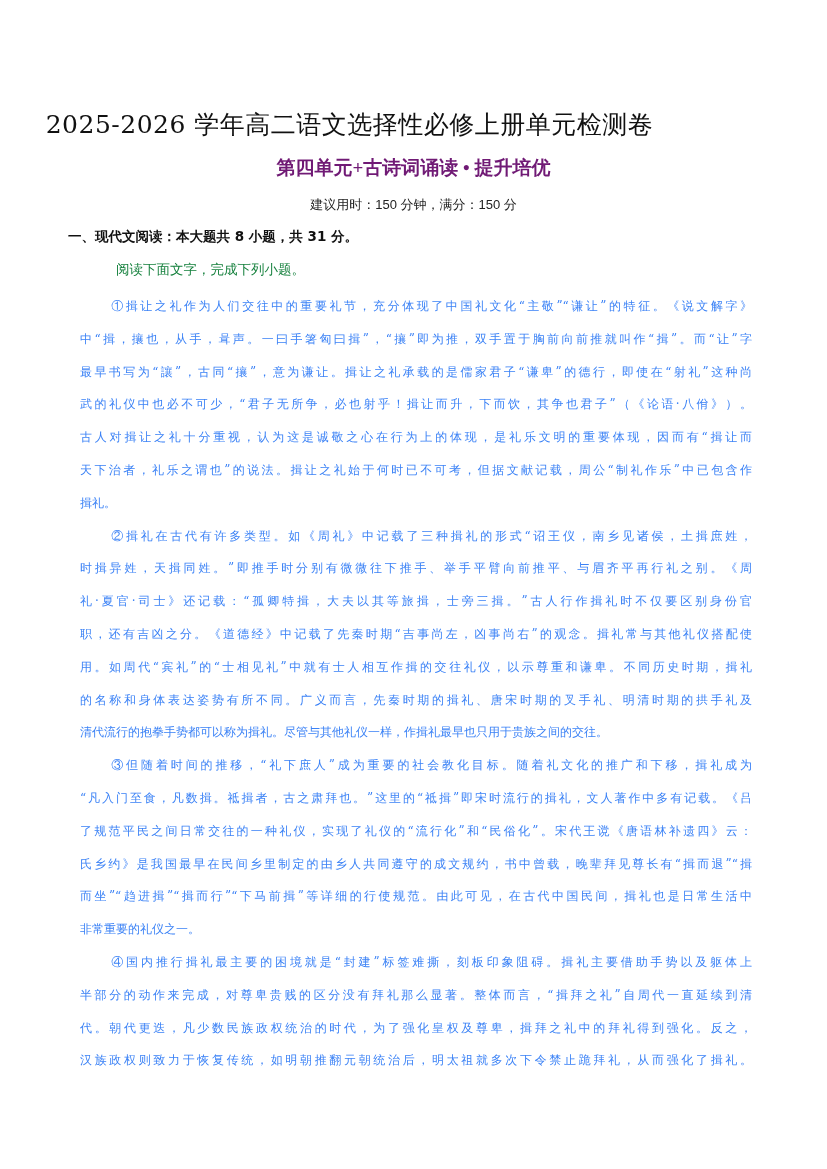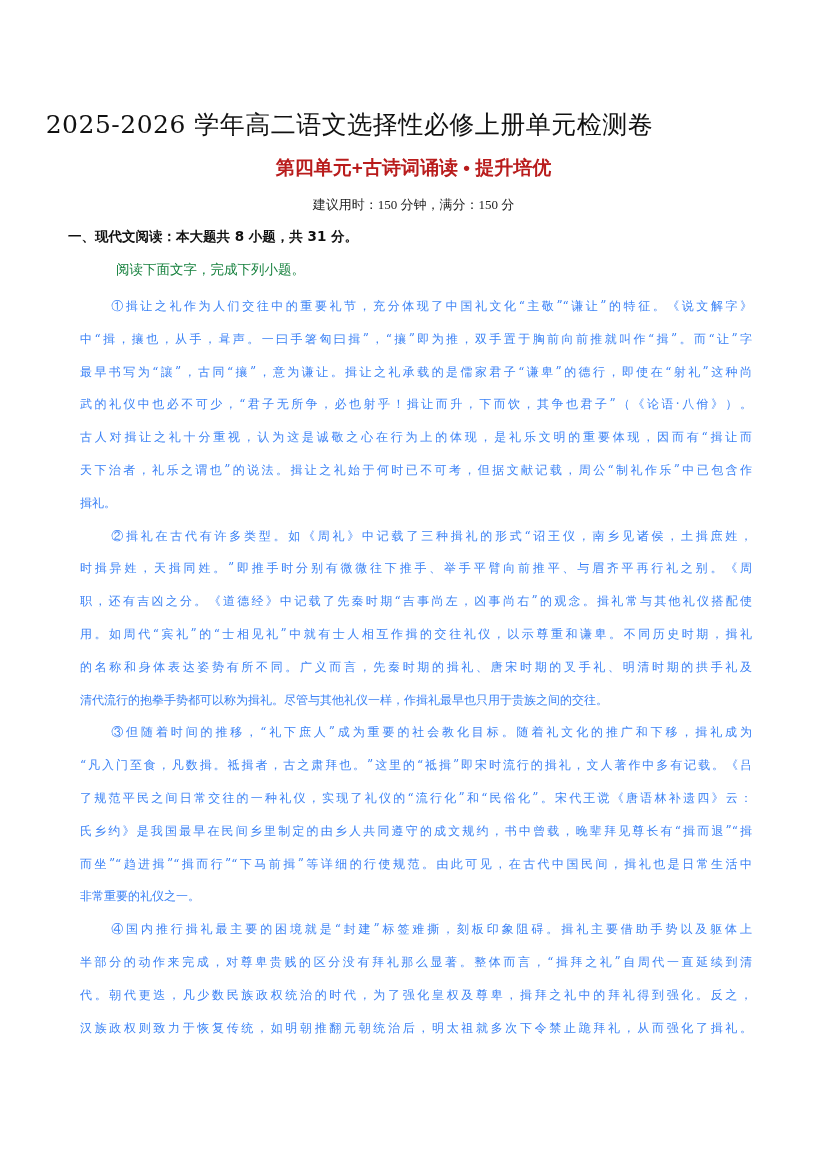--- a/index.html
+++ b/index.html
@@ -36,32 +36,32 @@
       margin: 0;
     }
     .subtitle {
       position: absolute;
       top: 155px;
       left: 0;
       width: 827px;
       text-align: center;
       font-size: 19px;
       font-weight: bold;
-      font-family: Liberation Sans, sans-serif;
+      font-family: Liberation Serif, serif;
       margin: 0;
-      color: #b91c1c;
+      color: #701a75;
     }
     .time-info {
       position: absolute;
       top: 196px;
       left: 0;
       width: 827px;
       text-align: center;
       font-size: 13px;
-      font-family: Liberation Serif, serif;
+      font-family: Liberation Sans, sans-serif;
       color: #222;
     }
     .section-heading {
       position: absolute;
       top: 228px;
       left: 68px;
       font-size: 13.5px;
       font-weight: bold;
       font-family: "DejaVu Sans", "Liberation Sans", sans-serif;
       color: #111;
@@ -118,20 +118,21 @@
       <span class="line">中“揖，攘也，从手，咠声。一曰手箸匈曰揖”，“攘”即为推，双手置于胸前向前推就叫作“揖”。而“让”字</span>
       <span class="line">最早书写为“讓”，古同“攘”，意为谦让。揖让之礼承载的是儒家君子“谦卑”的德行，即使在“射礼”这种尚</span>
       <span class="line">武的礼仪中也必不可少，“君子无所争，必也射乎！揖让而升，下而饮，其争也君子”（《论语·八佾》）。</span>
       <span class="line">古人对揖让之礼十分重视，认为这是诚敬之心在行为上的体现，是礼乐文明的重要体现，因而有“揖让而</span>
       <span class="line">天下治者，礼乐之谓也”的说法。揖让之礼始于何时已不可考，但据文献记载，周公“制礼作乐”中已包含作</span>
       <span class="line last">揖礼。</span>
     </div>
     <div class="para">
       <span class="line first">②揖礼在古代有许多类型。如《周礼》中记载了三种揖礼的形式“诏王仪，南乡见诸侯，土揖庶姓，</span>
       <span class="line">时揖异姓，天揖同姓。”即推手时分别有微微往下推手、举手平臂向前推平、与眉齐平再行礼之别。《周</span>
+      <span class="line">礼·夏官·司士》还记载：“孤卿特揖，大夫以其等旅揖，士旁三揖。”古人行作揖礼时不仅要区别身份官</span>
       <span class="line">职，还有吉凶之分。《道德经》中记载了先秦时期“吉事尚左，凶事尚右”的观念。揖礼常与其他礼仪搭配使</span>
       <span class="line">用。如周代“宾礼”的“士相见礼”中就有士人相互作揖的交往礼仪，以示尊重和谦卑。不同历史时期，揖礼</span>
       <span class="line">的名称和身体表达姿势有所不同。广义而言，先秦时期的揖礼、唐宋时期的叉手礼、明清时期的拱手礼及</span>
       <span class="line last">清代流行的抱拳手势都可以称为揖礼。尽管与其他礼仪一样，作揖礼最早也只用于贵族之间的交往。</span>
     </div>
     <div class="para">
       <span class="line first">③但随着时间的推移，“礼下庶人”成为重要的社会教化目标。随着礼文化的推广和下移，揖礼成为</span>
       <span class="line">“凡入门至食，凡数揖。祗揖者，古之肃拜也。”这里的“祗揖”即宋时流行的揖礼，文人著作中多有记载。《吕</span>
       <span class="line">了规范平民之间日常交往的一种礼仪，实现了礼仪的“流行化”和“民俗化”。宋代王谠《唐语林补遗四》云：</span>
       <span class="line">氏乡约》是我国最早在民间乡里制定的由乡人共同遵守的成文规约，书中曾载，晚辈拜见尊长有“揖而退”“揖</span>

